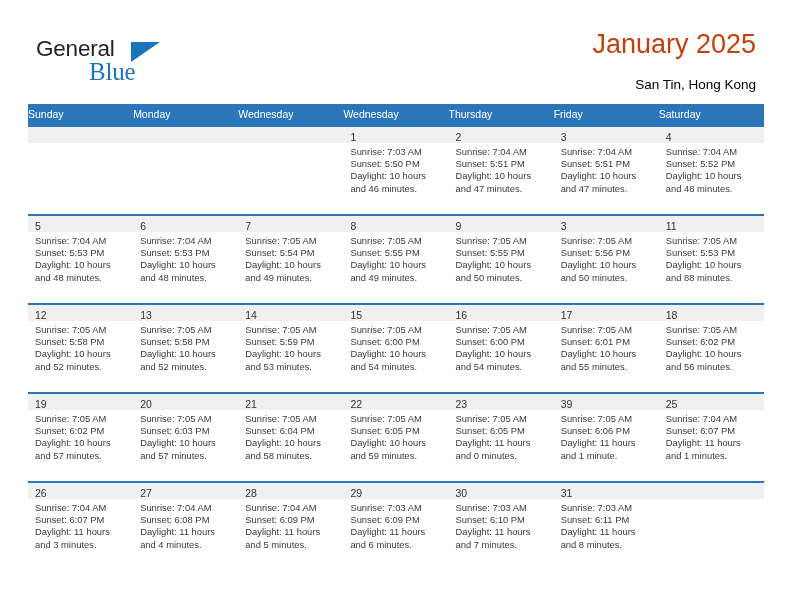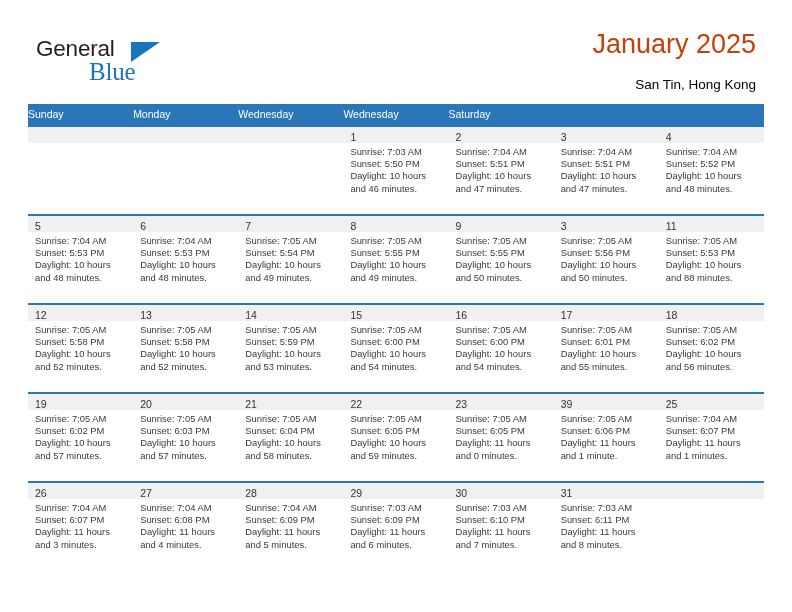--- a/index.html
+++ b/index.html
@@ -171,20 +171,22 @@
     </div>
 
   </div>
 
   <div class="calendar">
     <div class="dow-row" id="dow-row">
         <div class="dow-cell">Sunday</div>
         <div class="dow-cell">Monday</div>
         <div class="dow-cell">Wednesday</div>
         <div class="dow-cell">Wednesday</div>
+        <div class="dow-cell">Thursday</div>
+        <div class="dow-cell">Friday</div>
         <div class="dow-cell">Saturday</div>
       </div>
     <div id="weeks-container">
         <div class="week-row">
           <div class="day-cell empty">
             <div class="daynum-band"><span class="daynum"></span></div>
           </div>
           <div class="day-cell empty">
             <div class="daynum-band"><span class="daynum"></span></div>
           </div>

